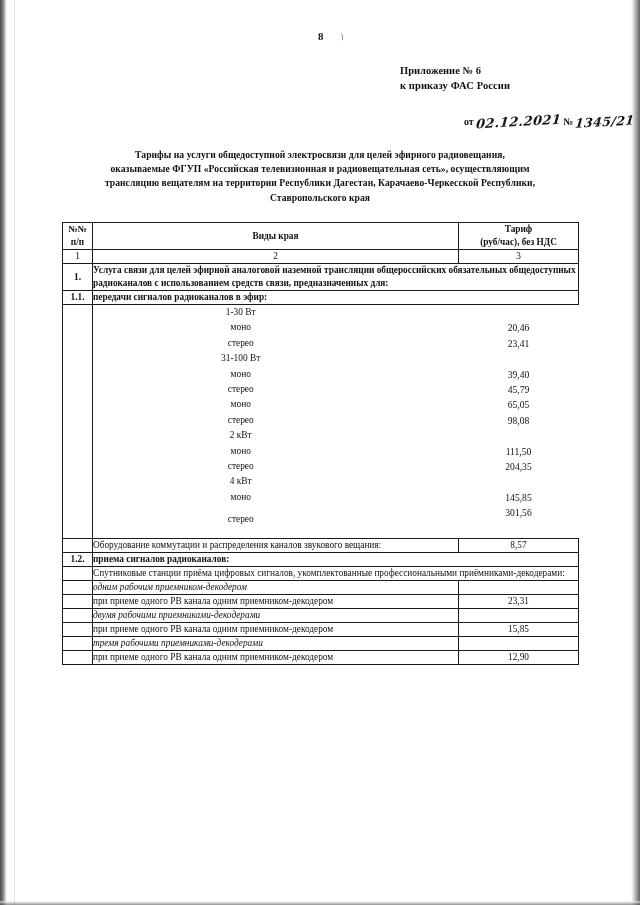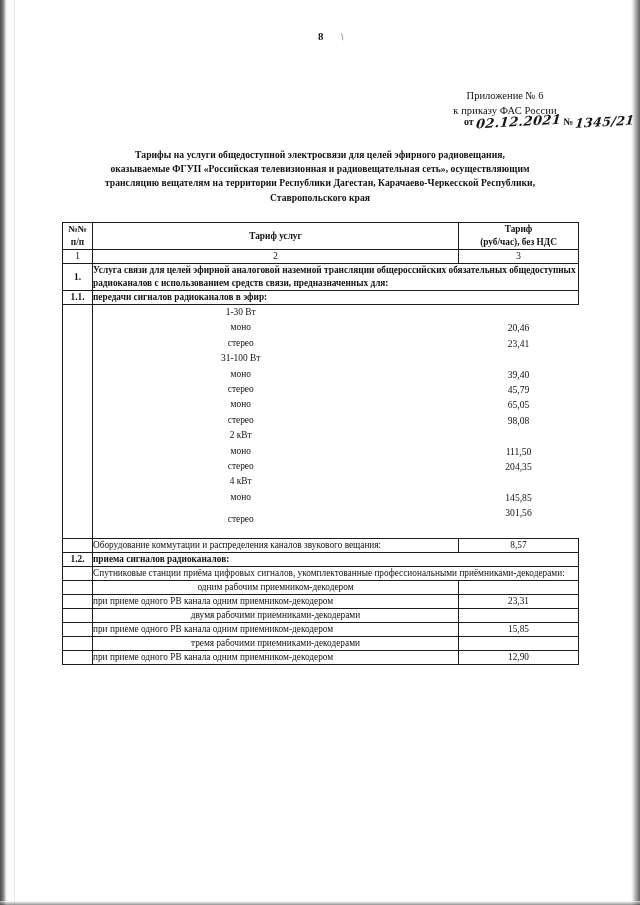--- a/index.html
+++ b/index.html
@@ -65,26 +65,26 @@
     left: 341px; top: 31px;
     font-size: 10px;
     color: #3a3a3a;
     font-family: "Liberation Serif", serif;
     transform: rotate(8deg);
   }
 
   
   .appendix {
     position: absolute;
-    left: 400px; top: 88px;
+    left: 400px; top: 63px;
     width: 210px;
-    text-align: center;
+    text-align: left;
     font-size: 10.5px;
     line-height: 15px;
-    font-weight: normal;
+    font-weight: bold;
   }
   .appendix .line2 { letter-spacing: .1px; }
 
   .order-line {
     position: absolute;
     left: 464px; top: 114px;
     font-size: 10px;
     font-weight: bold;
     white-space: nowrap;
   }
@@ -187,23 +187,23 @@
     padding-right: 70px;
   }
   .plist td.val {
     text-align: center;
     width: 120px;
     font-size: 9.6px;
   }
   .pw { font-weight: normal; }
 
   .ital {
+    font-style: italic;
     font-weight: normal;
     padding: 3px 6px 1px 6px;
-    text-align: center;
   }
   .sub-item {
     padding: 2px 6px 3px 14px;
     font-weight: normal;
   }
   .tall { line-height: 13.4px; }
   .noborder-r { border-right: none !important; }
 </style>
 </head>
 <body>
@@ -240,21 +240,21 @@
       <col class="c-desc">
       <col class="c-price">
     </colgroup>
     <tbody>
 
       <tr>
         <td class="hd">
           <div>№№</div>
           <div>п/п</div>
         </td>
-        <td class="hd">Тариф услуг</td>
+        <td class="hd">Виды края</td>
         <td class="hd">
           <div>Тариф</div>
           <div>(руб/час), без НДС</div>
         </td>
       </tr>
 
       <tr>
         <td class="colnum">1</td>
         <td class="colnum">2</td>
         <td class="colnum">3</td>

